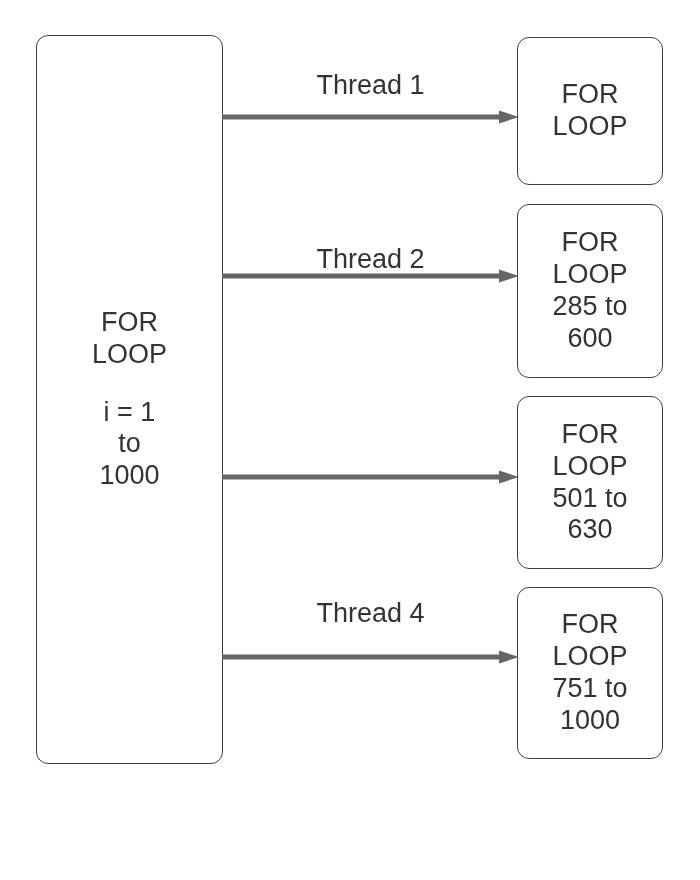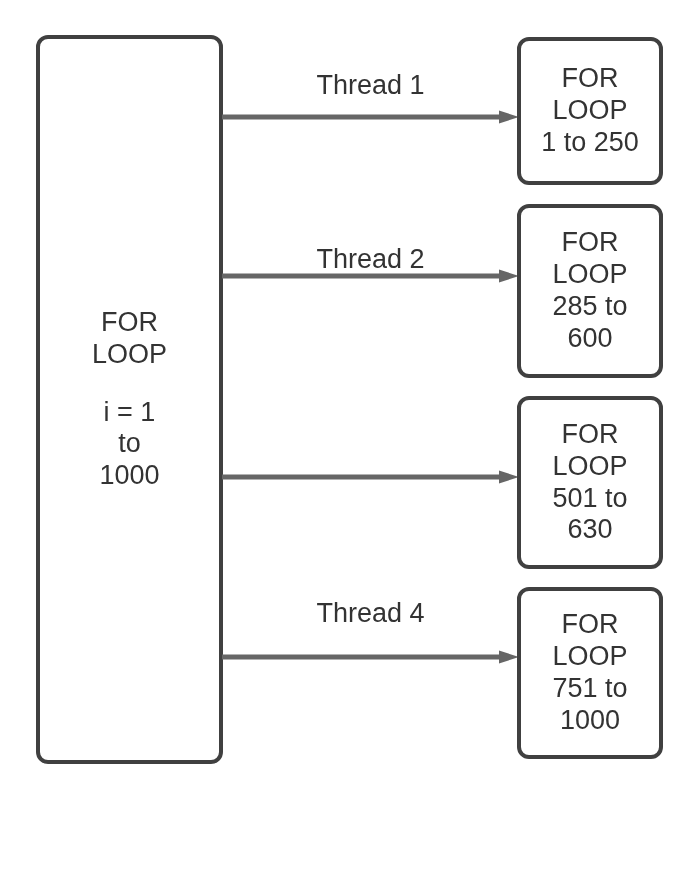--- a/index.html
+++ b/index.html
@@ -12,21 +12,21 @@
     width: 700px;
     height: 880px;
     background: #ffffff;
     font-family: "Liberation Sans", sans-serif;
     overflow: hidden;
   }
   .box {
     position: absolute;
     box-sizing: border-box;
     background: #ffffff;
-    border: 4px solid #404040;
+    border: 1px solid #404040;
     border-radius: 12px;
     display: flex;
     flex-direction: column;
     align-items: center;
     justify-content: center;
     color: #333333;
     text-align: center;
     line-height: 1.18;
   }
   .box .line {
@@ -97,21 +97,20 @@
   <div class="arrow" id="arrow-0">
     <svg width="297" height="14" viewBox="0 0 297 14" xmlns="http://www.w3.org/2000/svg">
       <line x1="0" y1="7" x2="279" y2="7" stroke="#666666" stroke-width="5"></line>
       <polygon points="277,0.5 297,7 277,13.5" fill="#666666"></polygon>
     </svg>
   </div>
   <div class="arrow-label" id="arrow-label-0">Thread 1</div>
   <div class="box thread-box" id="thread-box-0">
     <span class="line">FOR</span>
     <span class="line">LOOP</span>
-    <span class="line">1 to 250</span>
   </div>
 
   <div class="arrow" id="arrow-1">
     <svg width="297" height="14" viewBox="0 0 297 14" xmlns="http://www.w3.org/2000/svg">
       <line x1="0" y1="7" x2="279" y2="7" stroke="#666666" stroke-width="5"></line>
       <polygon points="277,0.5 297,7 277,13.5" fill="#666666"></polygon>
     </svg>
   </div>
   <div class="arrow-label" id="arrow-label-1">Thread 2</div>
   <div class="box thread-box" id="thread-box-1">

